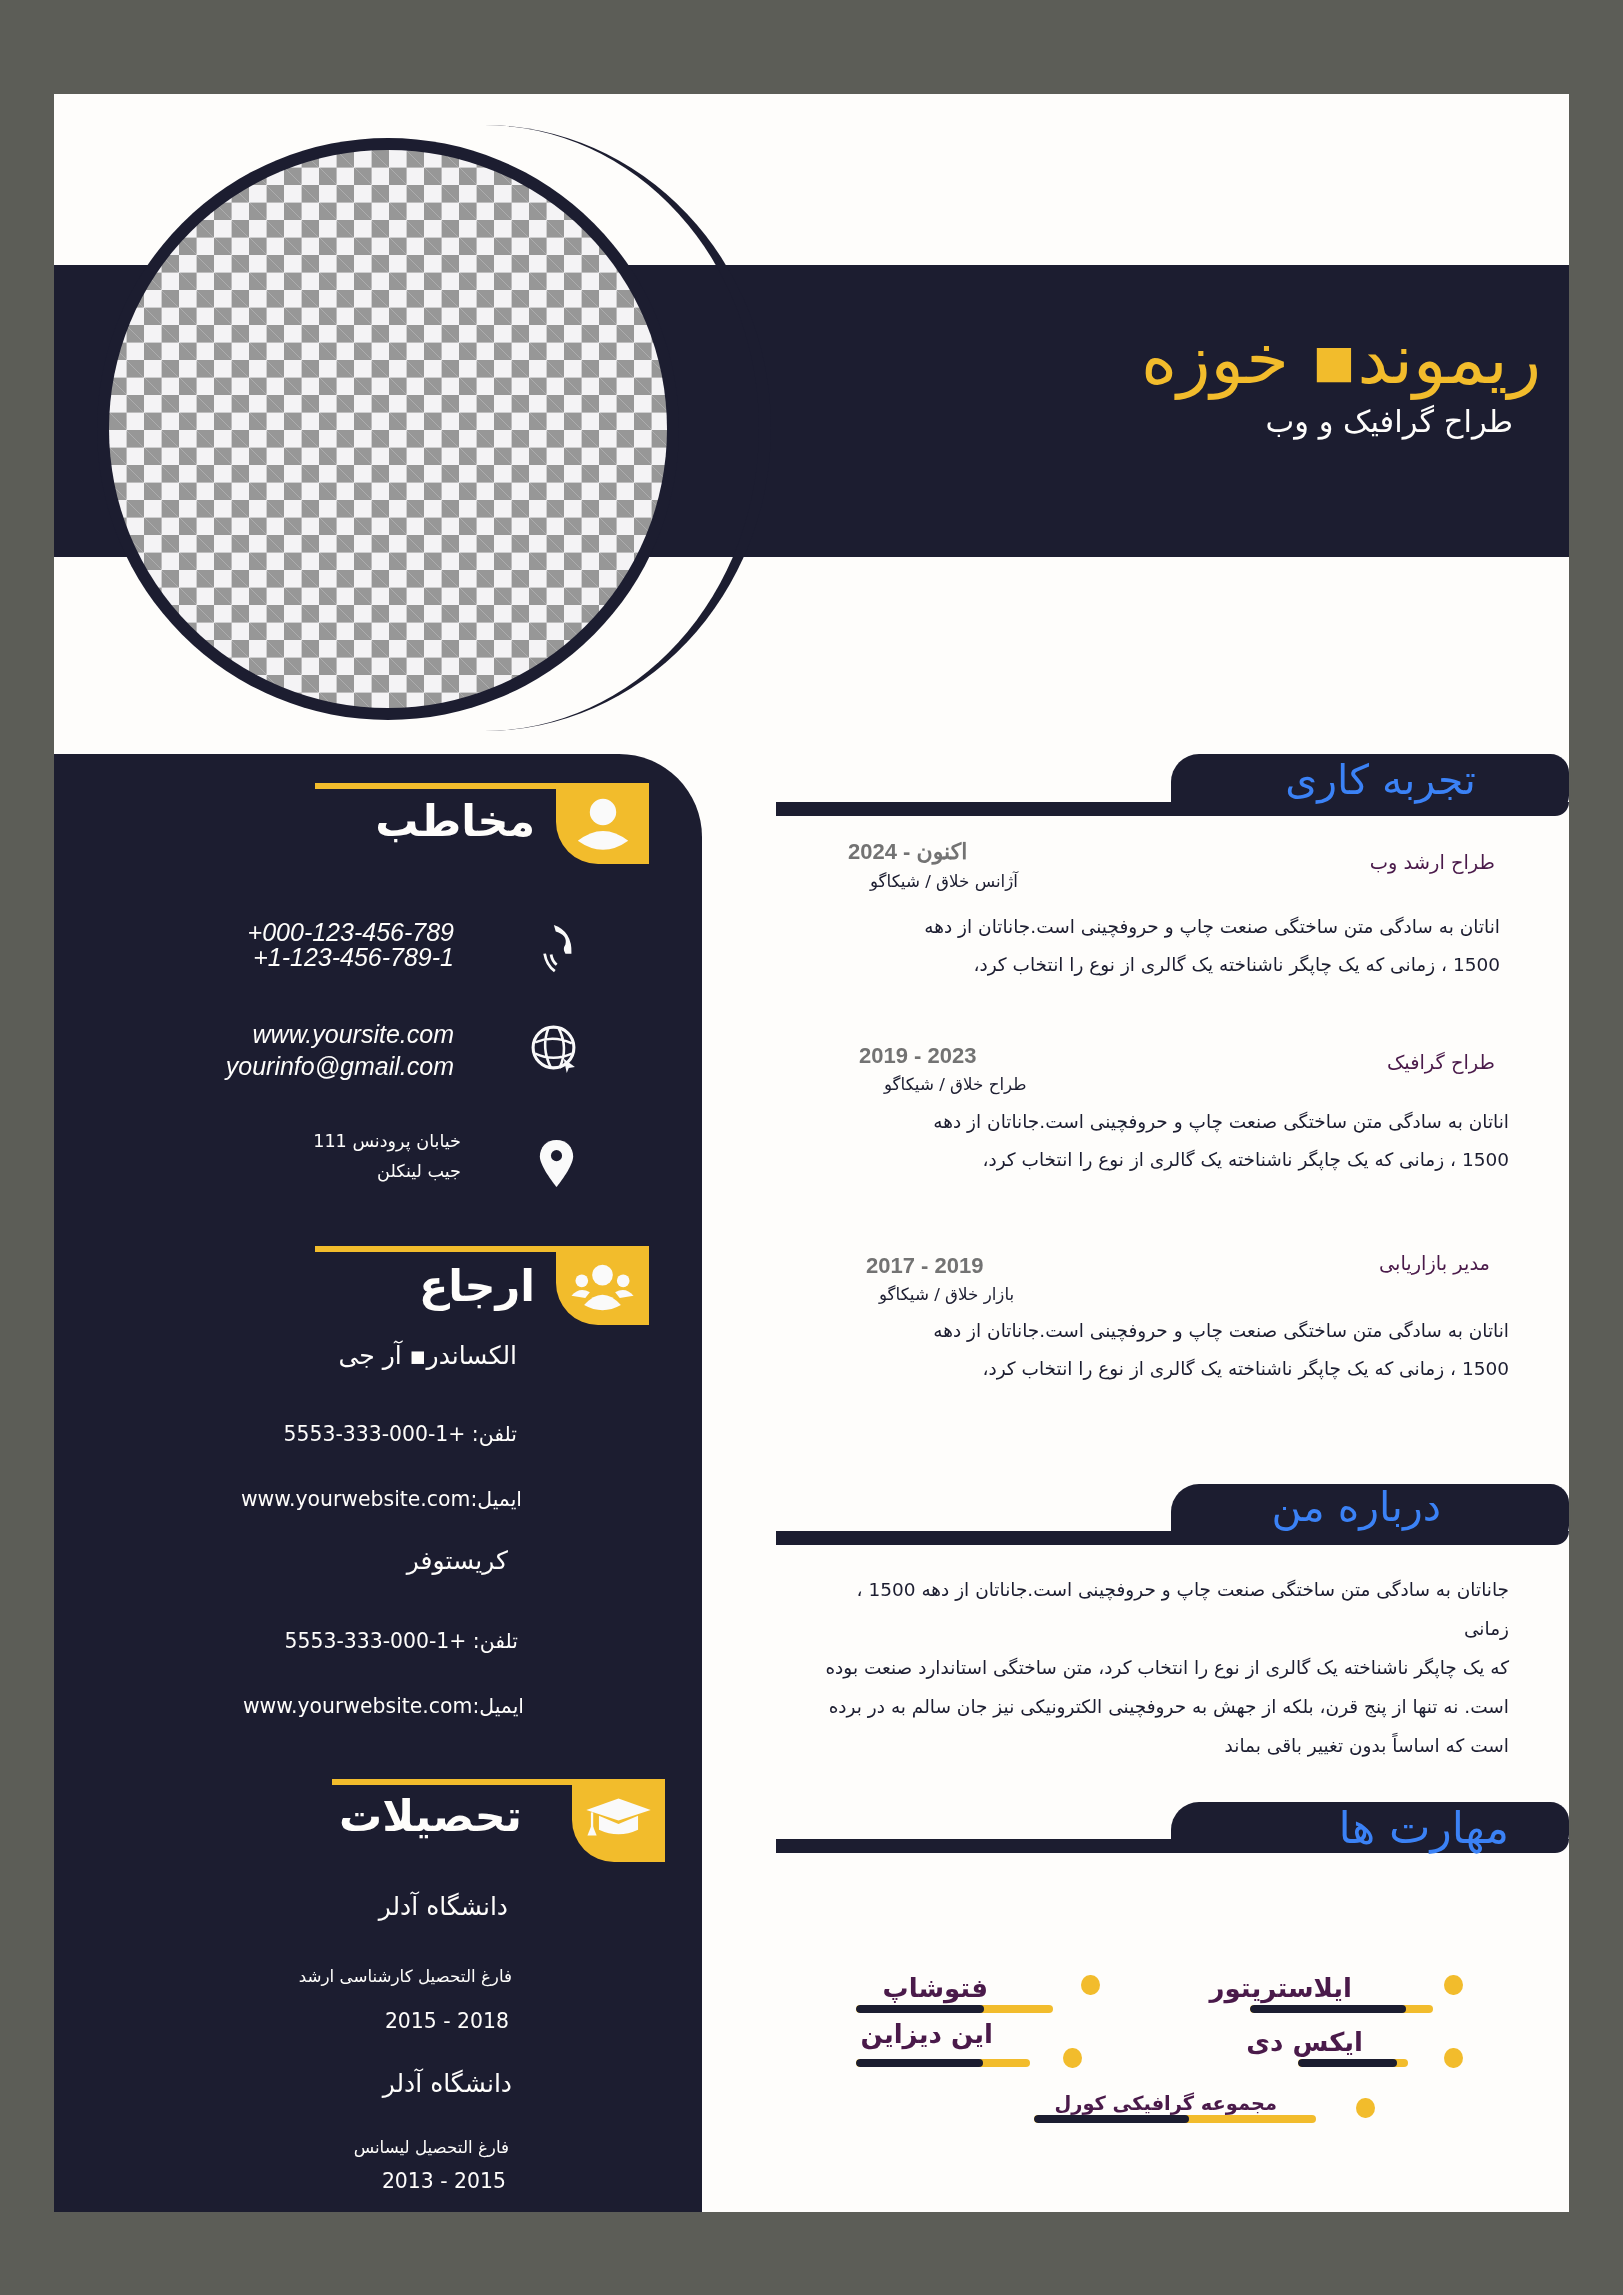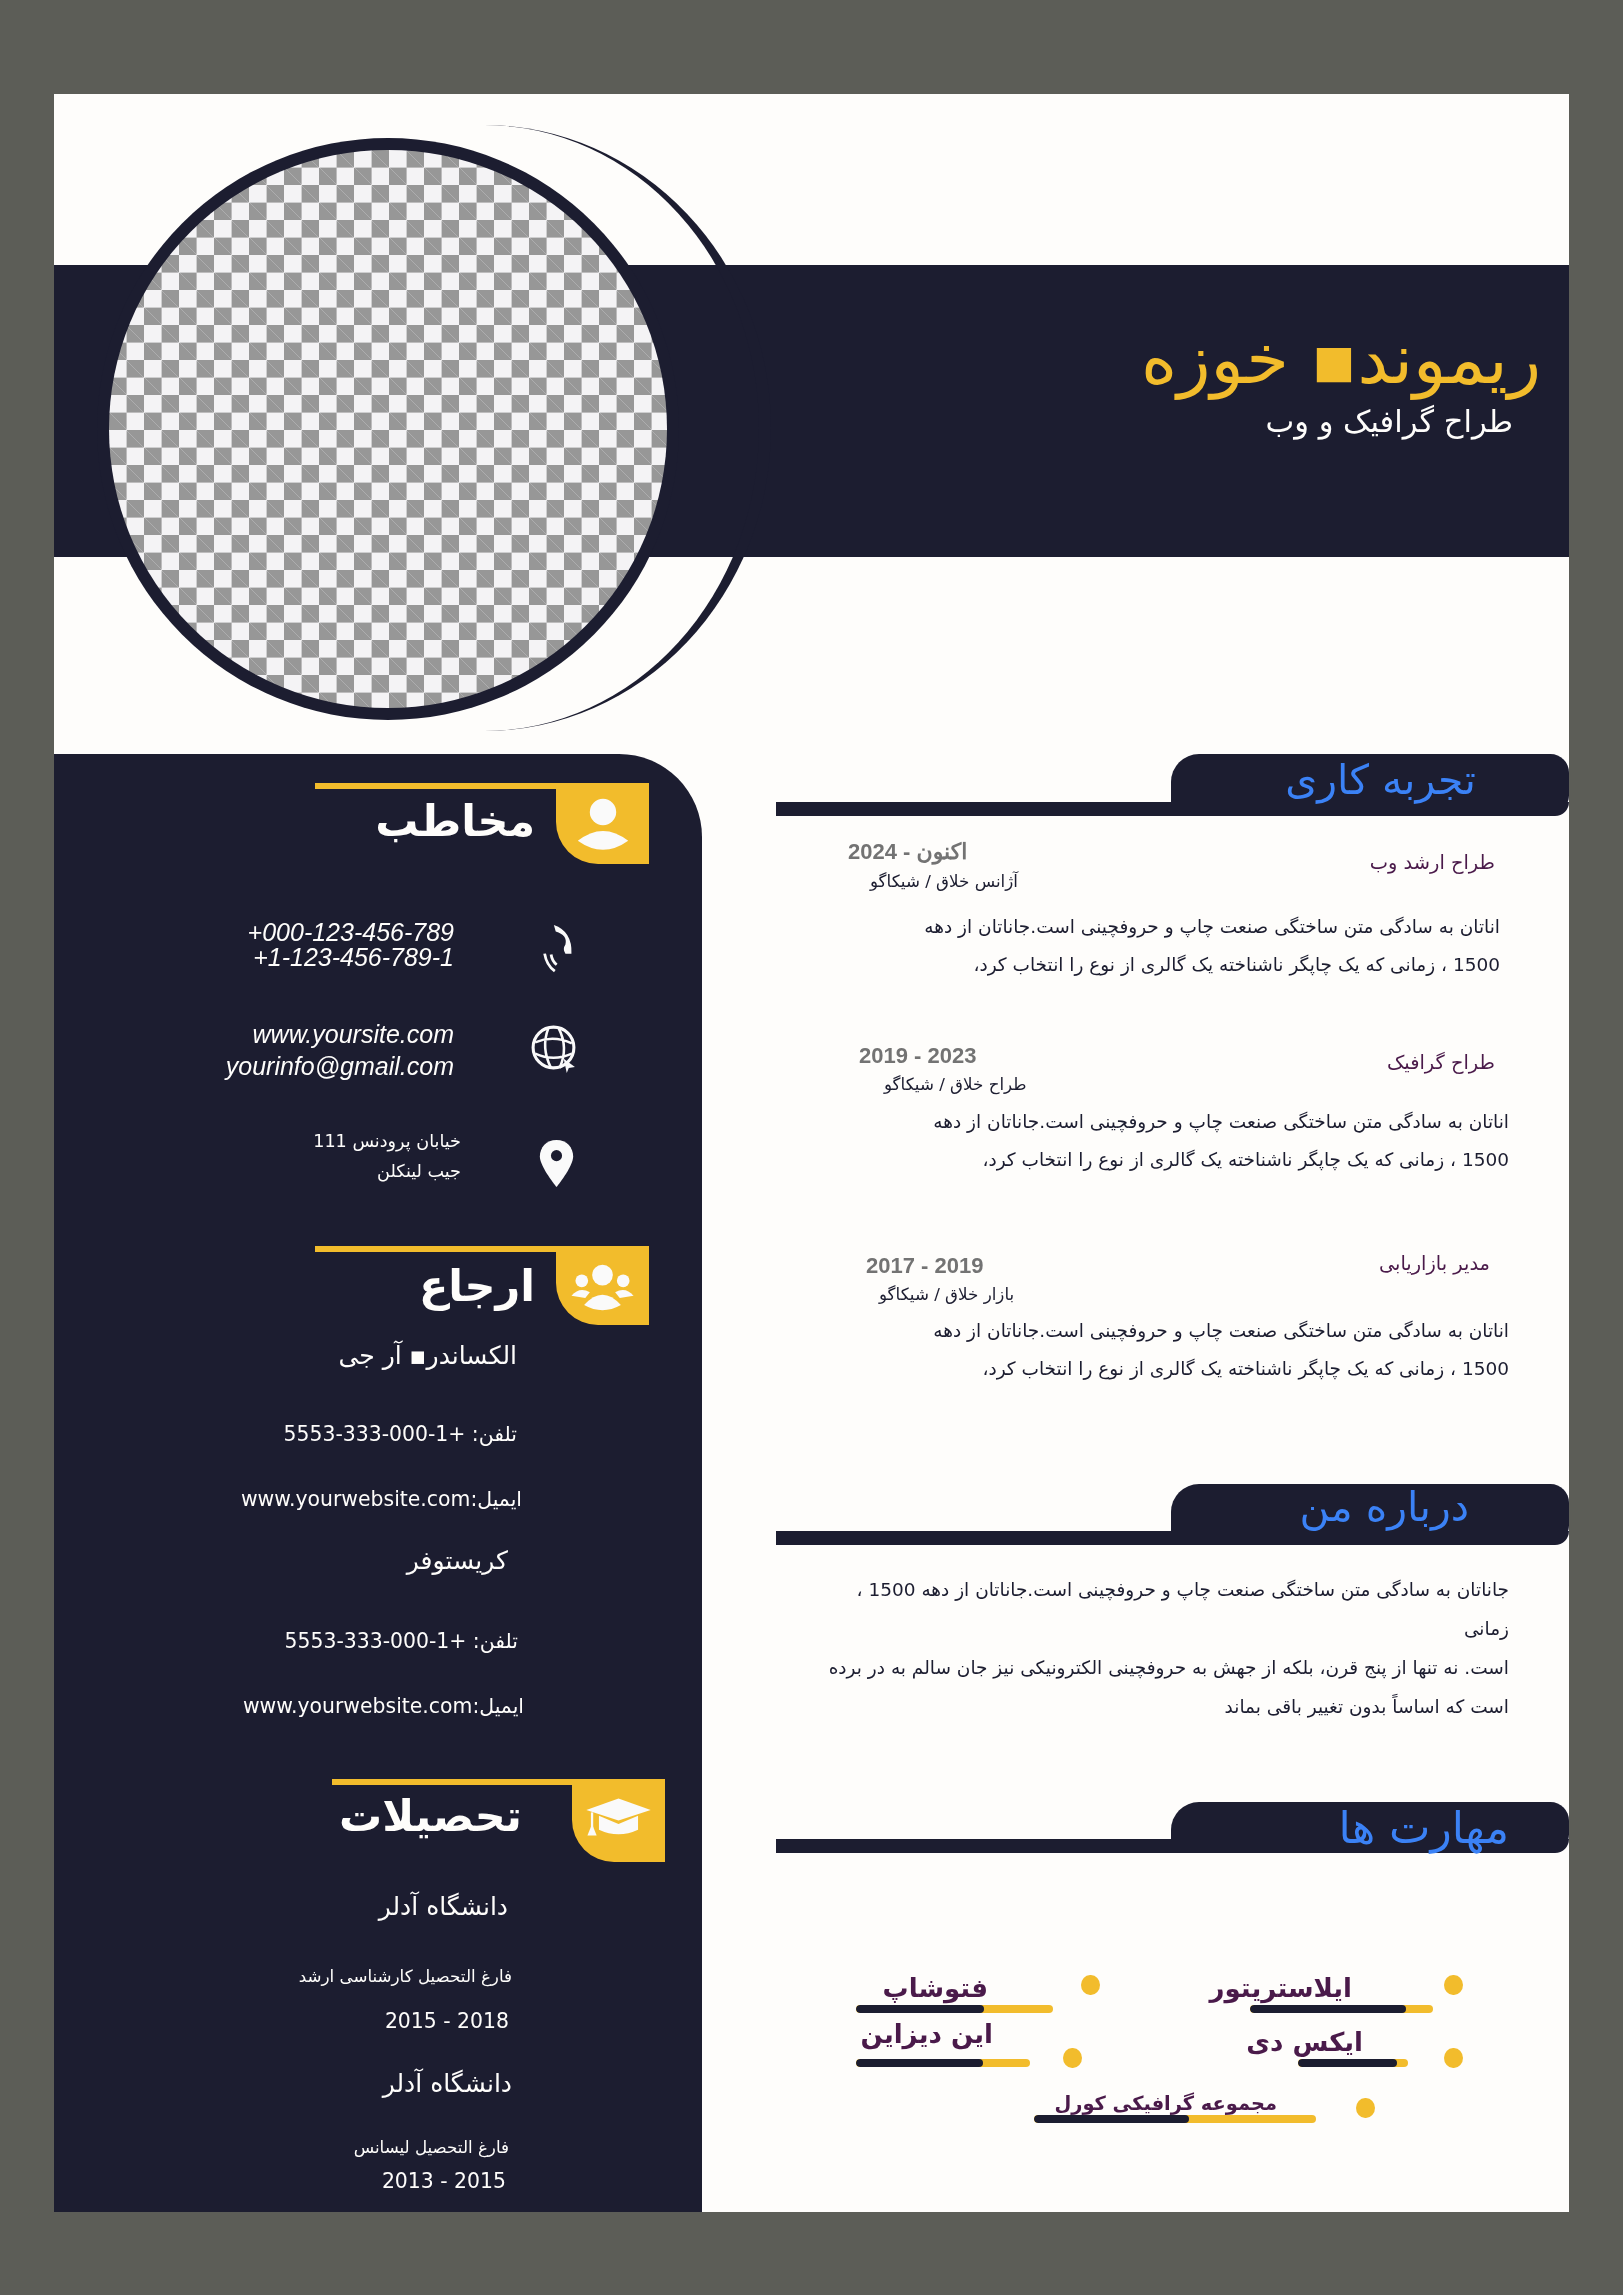--- a/index.html
+++ b/index.html
@@ -152,23 +152,24 @@
   <div class="abs rtl job-title" style="right:79px;top:1158px;">مدیر بازاریابی</div>
   <div class="abs job-date" style="left:812px;top:1159px;">2017 - 2019</div>
   <div class="abs rtl job-org" style="left:805px;top:1190px;">بازار خلاق / شیکاگو</div>
   <div class="abs rtl job-desc" style="right:60px;top:1218px;width:648px;">
     <div>اناتان  به سادگی متن ساختگی صنعت چاپ و حروفچینی است.جاناتان از دهه</div>
     <div>1500 ، زمانی که یک چاپگر ناشناخته یک گالری از نوع را انتخاب کرد،</div>
   </div>
 
   <div class="abs rhead" style="left:1117px;top:1390px;width:398px;height:60px;"></div>
   <div class="abs rhead-bar" style="left:722px;top:1437px;width:793px;"></div>
-  <div class="abs rtl rtitle" style="right:100px;top:1393px;">درباره من</div>
+  <div class="abs rtl rtitle" style="right:128px;top:1393px;">درباره من</div>
   <div class="abs rtl about" style="right:60px;top:1476px;width:694px;">
     <div>جاناتان  به سادگی متن ساختگی صنعت چاپ و حروفچینی است.جاناتان از دهه 1500 ، زمانی</div>
+    <div>که یک چاپگر ناشناخته یک گالری از نوع را انتخاب کرد، متن ساختگی استاندارد صنعت بوده</div>
     <div>است. نه تنها از پنج قرن، بلکه از جهش به حروفچینی الکترونیکی نیز جان سالم به در برده</div>
     <div>است که اساساً بدون تغییر باقی بماند</div>
   </div>
 
   <div class="abs rhead" style="left:1117px;top:1708px;width:398px;height:51px;"></div>
   <div class="abs rhead-bar" style="left:722px;top:1745px;width:793px;"></div>
   <div class="abs rtl rtitle" style="right:60px;top:1712px;font-size:44px;">مهارت ها</div>
 
   <div class="abs dot" style="left:1390px;top:1881px;"></div>
   <div class="abs rtl skill-name" style="right:217px;top:1879px;">ایلاستریتور</div>

